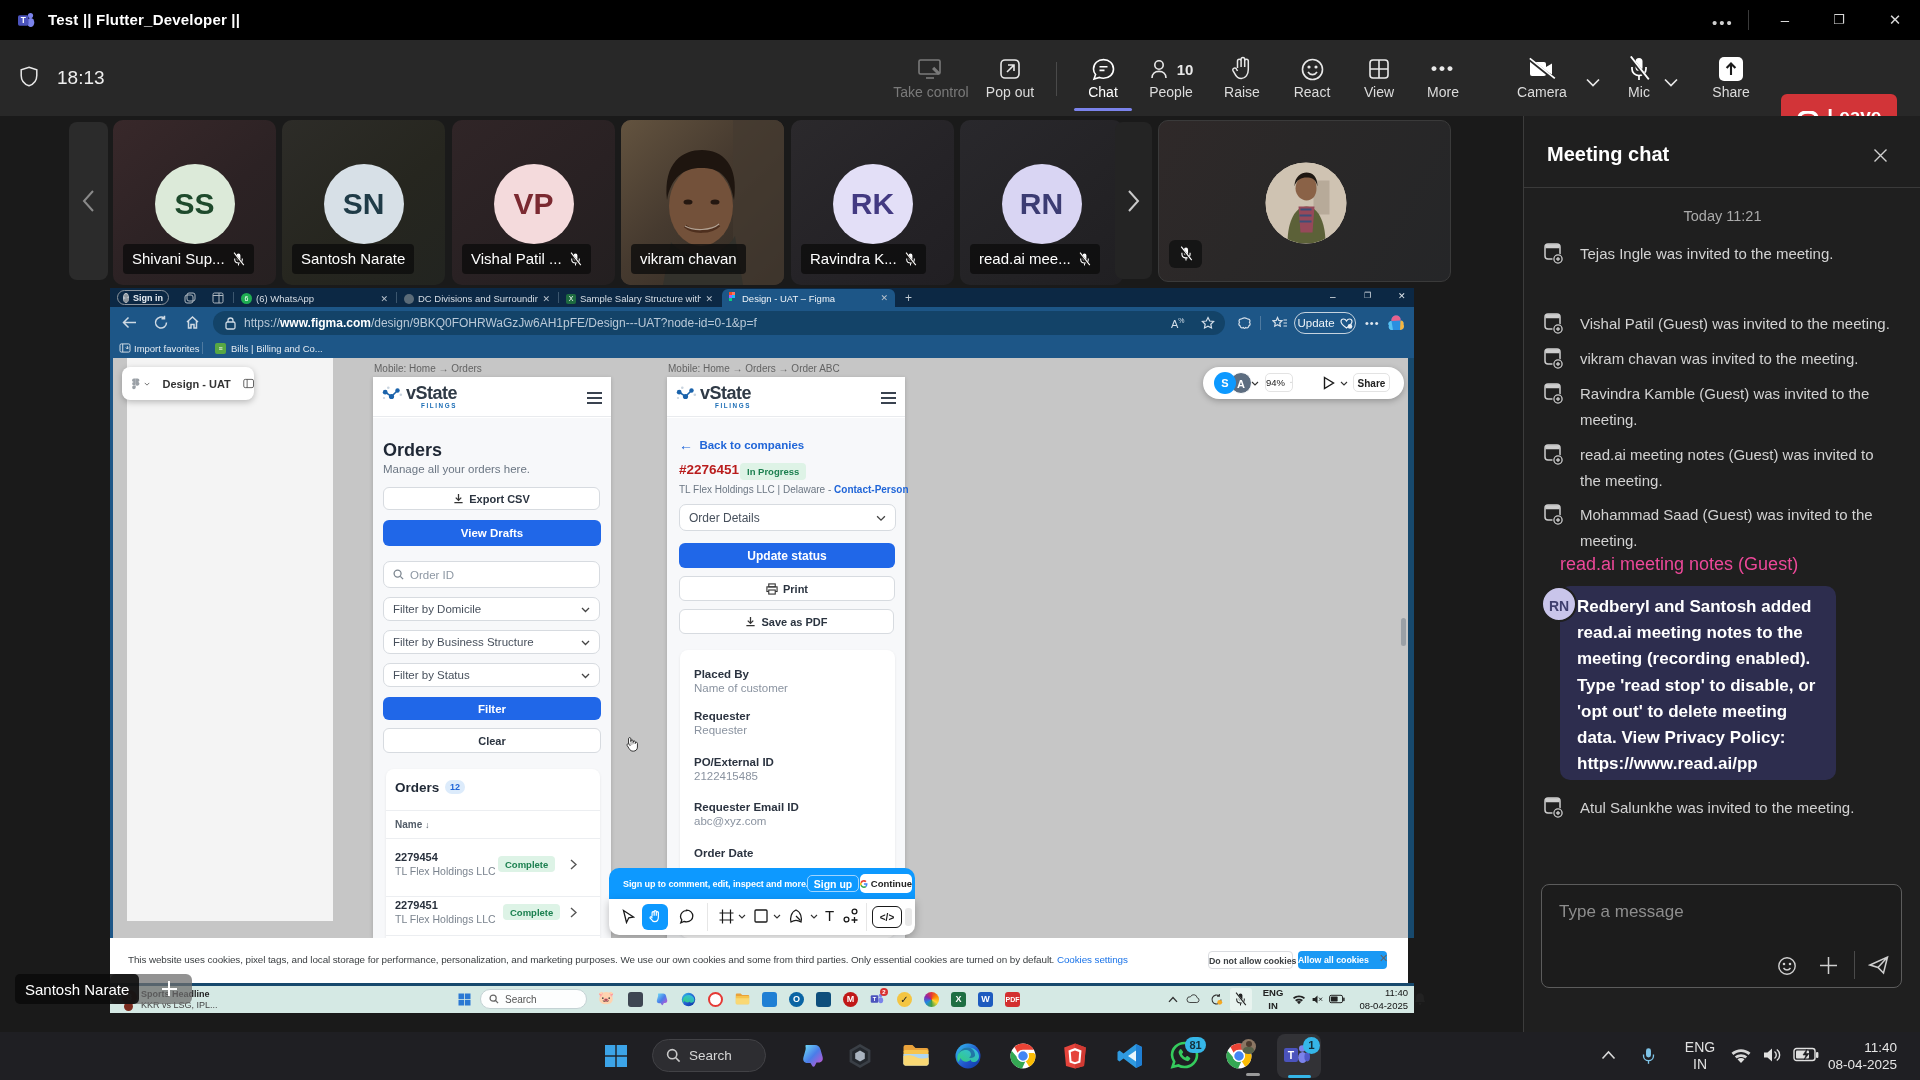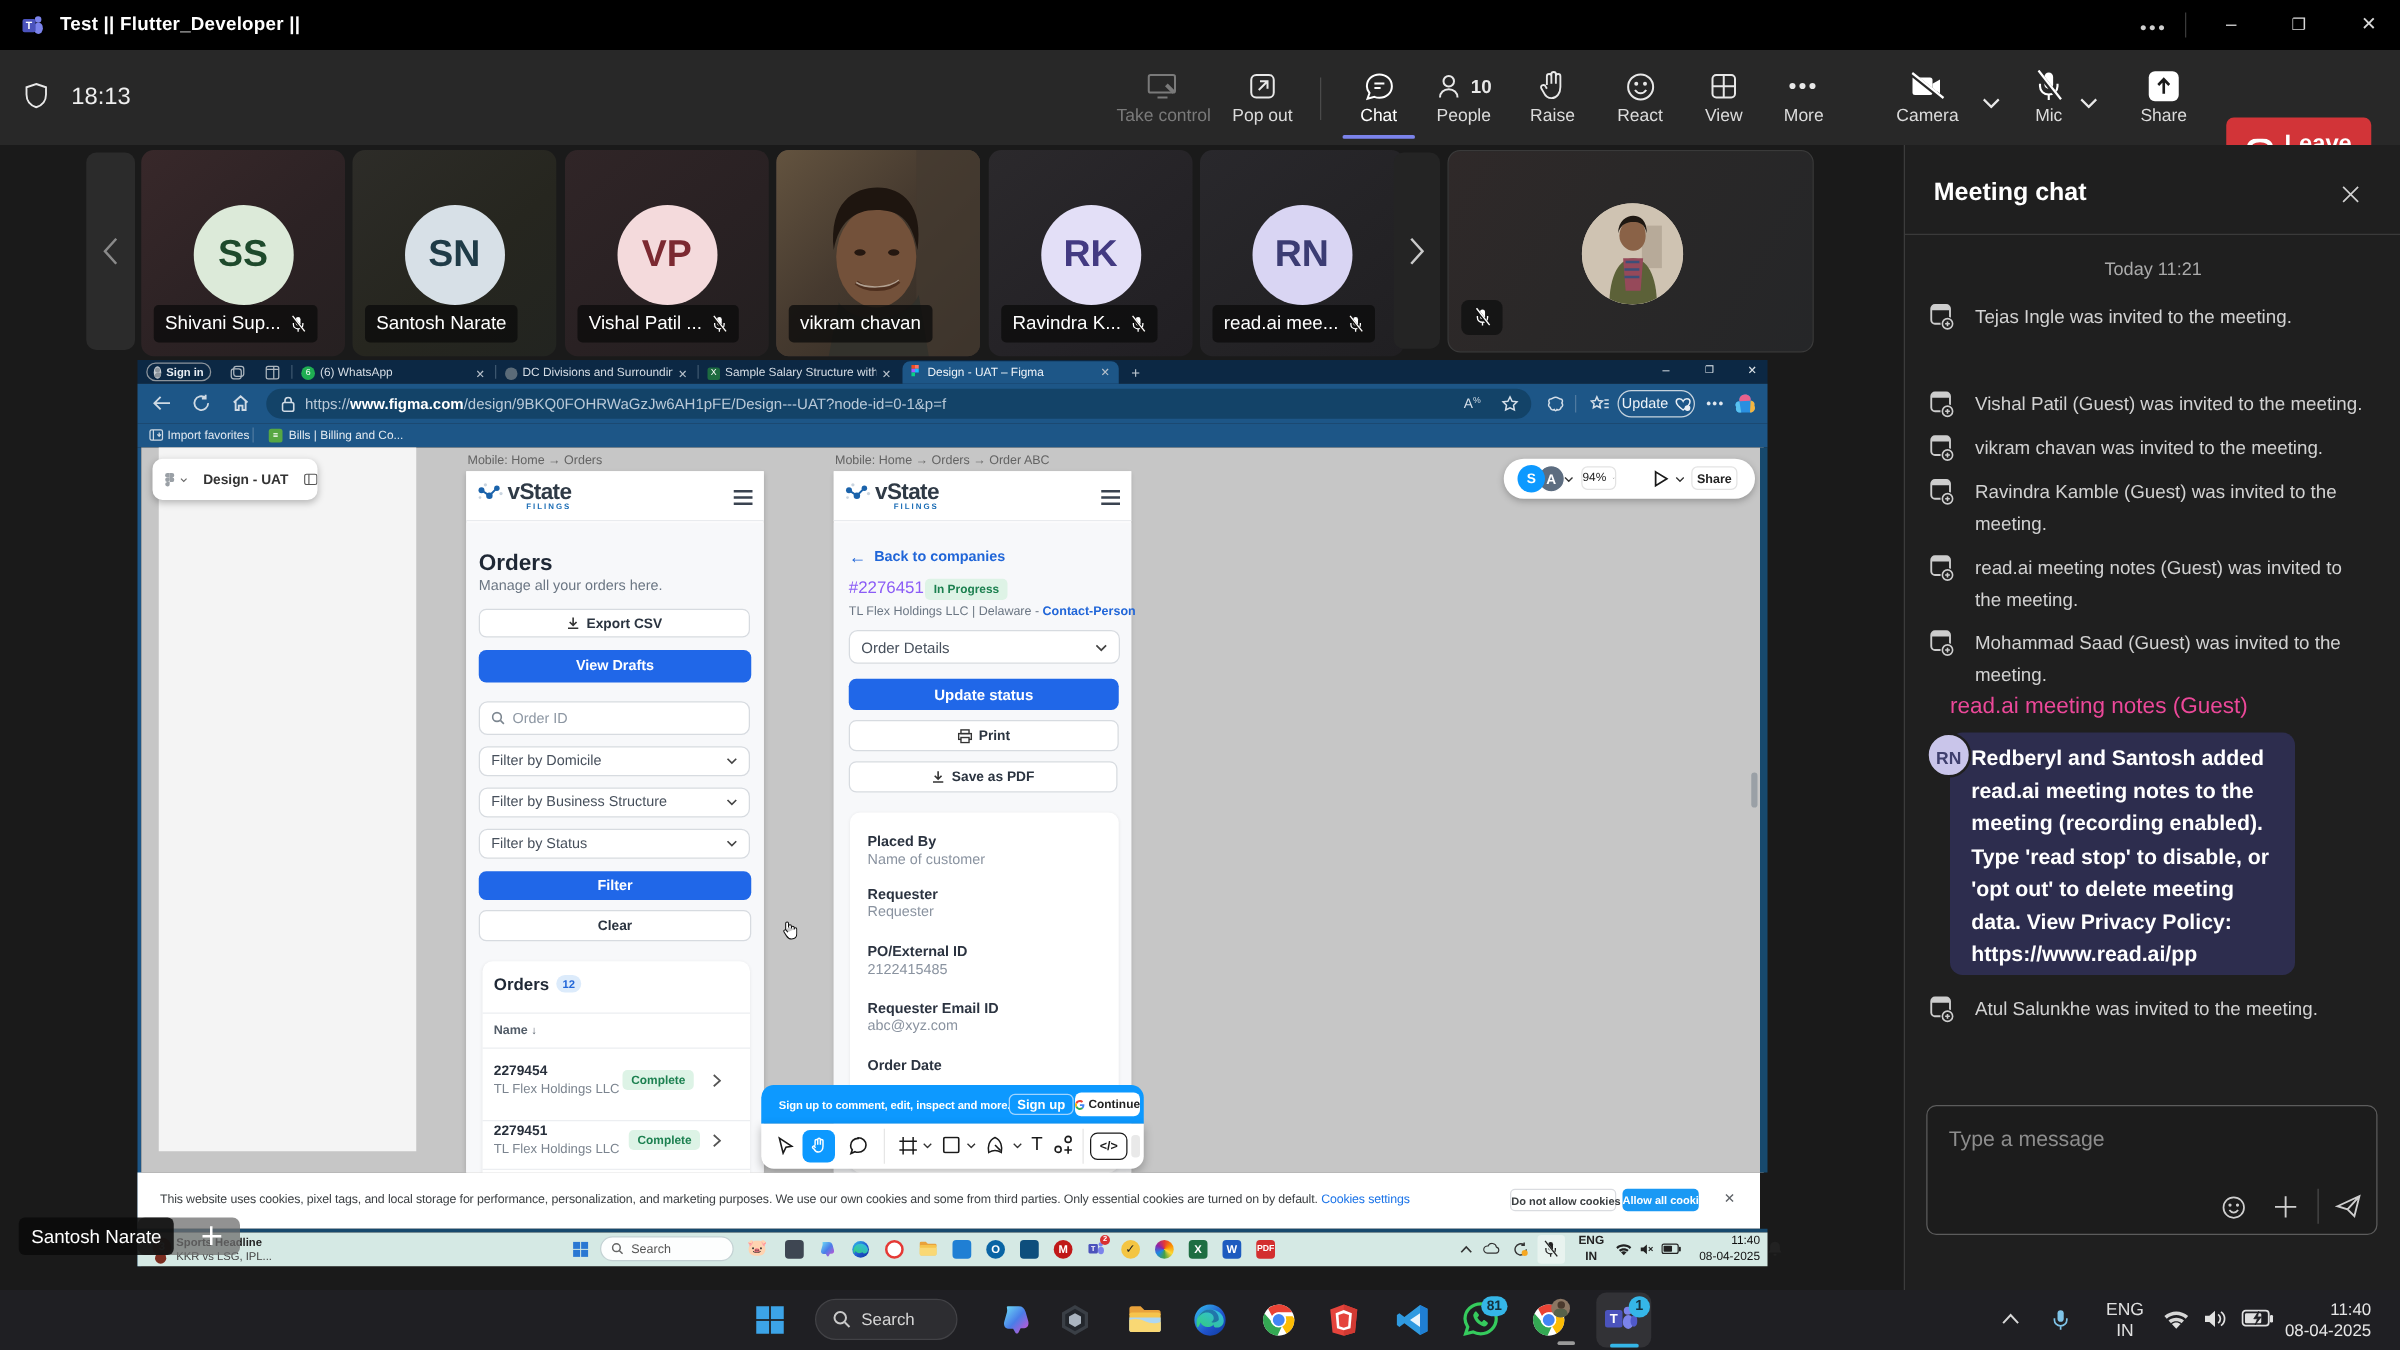--- a/index.html
+++ b/index.html
@@ -548,21 +548,21 @@
                 </div>
             </div>
             <div class="burger" style="left:214px">
                 <div></div>
                 <div></div>
                 <div></div>
               </div>
           </div>
           <div class="fbody">
             <div style="position:absolute;left:12px;top:19px;font-size:11.5px;font-weight:700;color:#2166d8"><span style="font-size:14px;vertical-align:-1px">←</span> &nbsp;Back to companies</div>
-            <div style="position:absolute;left:12px;top:44px;font-size:13.5px;font-weight:400;color:#8b5cf6">#2276451</div>
+            <div style="position:absolute;left:12px;top:44px;font-size:13.5px;font-weight:700;color:#b91c1c">#2276451</div>
             <div class="gpill" style="position:absolute;left:73px;top:45px;font-size:9.5px;padding:3px 7px;background:#def3e6">In Progress</div>
             <div style="position:absolute;left:12px;top:66px;font-size:10px;color:#6b7683;white-space:nowrap">TL Flex Holdings LLC | Delaware - <span style="color:#2166d8;font-weight:700">Contact-Person</span></div>
             <div class="inputb" style="left:12px;top:86px;width:217px;height:27px;font-size:12px">Order Details<span class="chev"><svg width="10" height="7" viewBox="0 0 9 6" fill="none" stroke="#444" stroke-width="1.2">
                     <path d="M1 1 L4.5 4.5 L8 1"></path>
                   </svg></span></div>
             <div class="btn-b" style="left:12px;top:125px;width:216px;height:25px;font-size:12px">Update status</div>
             <div class="btn-w" style="left:12px;top:158px;width:216px;height:25px"><svg width="12" height="12" viewBox="0 0 13 13" fill="none" stroke="#333" stroke-width="1.2">
                   <rect x="3" y="1" width="7" height="3.2"></rect>
                   <rect x="1" y="4.2" width="11" height="5"></rect>
                   <rect x="3" y="7.6" width="7" height="4.4" fill="#fff"></rect>
@@ -657,21 +657,21 @@
               <path d="M1 1 L4 4 L7 1"></path>
             </svg>
           <div style="position:absolute;left:150px;top:6px;width:37px;height:19px;border:1px solid #e3e3e3;border-radius:5px;font-size:10px;font-weight:700;color:#222;text-align:center;line-height:19px;background:#fff">Share</div>
         </div>
         <div style="position:absolute;left:1288px;top:260px;width:5px;height:28px;background:#9aa0a6;border-radius:3px"></div>
       </div>
       <div style="position:absolute;left:1298px;top:70px;width:6px;height:580px;background:#17496d"></div>
       <div id="cookie">
         <span style="position:absolute;left:18px;top:16px;font-size:9.9px;color:#3c4043;letter-spacing:-.1px;white-space:nowrap">This website uses cookies, pixel tags, and local storage for performance, personalization, and marketing purposes. We use our own cookies and some from third parties. Only essential cookies are turned on by default. <span style="color:#1a73e8">Cookies settings</span></span>
         <div style="position:absolute;left:1098px;top:13px;width:85px;height:18px;border:1px solid #dadce0;border-radius:4px;background:#fff;font-size:8.8px;white-space:nowrap;font-weight:700;color:#3c4043;text-align:center;line-height:18px">Do not allow cookies</div>
-        <div style="position:absolute;left:1188px;top:13px;width:61px;height:18px;border-radius:4px;background:#1a99f4;font-size:8.8px;white-space:nowrap;font-weight:700;color:#fff;text-align:center;line-height:18px">Allow all cookies</div>
+        <div style="position:absolute;left:1188px;top:13px;width:89px;height:18px;border-radius:4px;background:#1a99f4;font-size:8.8px;white-space:nowrap;font-weight:700;color:#fff;line-height:18px">Allow all cookies</div>
         <div style="position:absolute;left:1269px;top:14px;color:#5f6368;font-size:11px">✕</div>
       </div>
       <div id="bbottom"></div>
       <div id="minitask">
         <div style="position:absolute;left:12px;top:4px;width:15px;height:15px;border-radius:50%;background:#c0392b;color:#fff;font-size:9px;font-weight:700;text-align:center;line-height:15px">3</div>
         <div style="position:absolute;left:31px;top:3px;font-size:9px;color:#222;font-weight:700">Sports Headline</div>
         <div style="position:absolute;left:31px;top:14px;font-size:9px;color:#444">KKR vs LSG, IPL...</div>
         <div style="position:absolute;left:14px;top:16px;width:9px;height:9px;border-radius:50%;background:#7a2c1f"></div>
         <svg class="abs" style="left:348px;top:7px" width="13" height="13" viewBox="0 0 13 13">
             <rect x="0.5" y="0.5" width="5.6" height="5.6" fill="#2b78d3"></rect>

